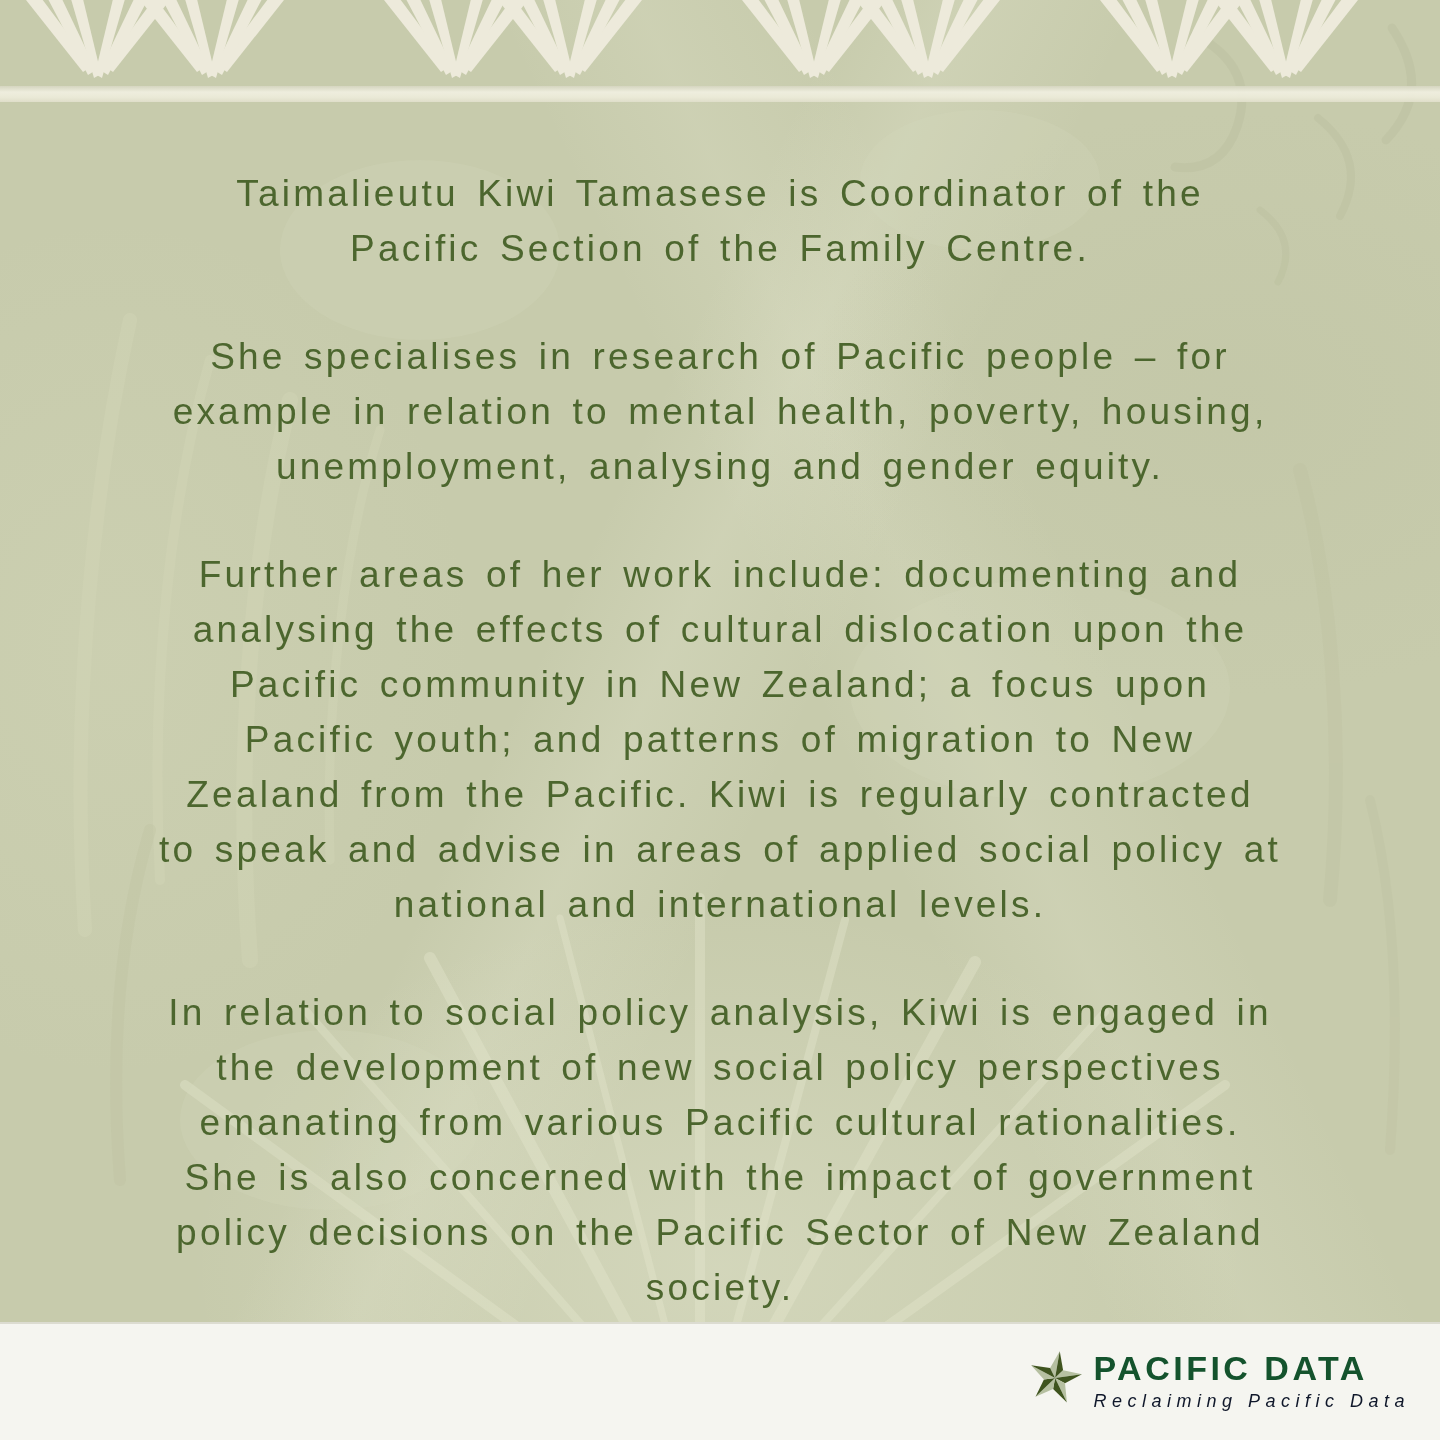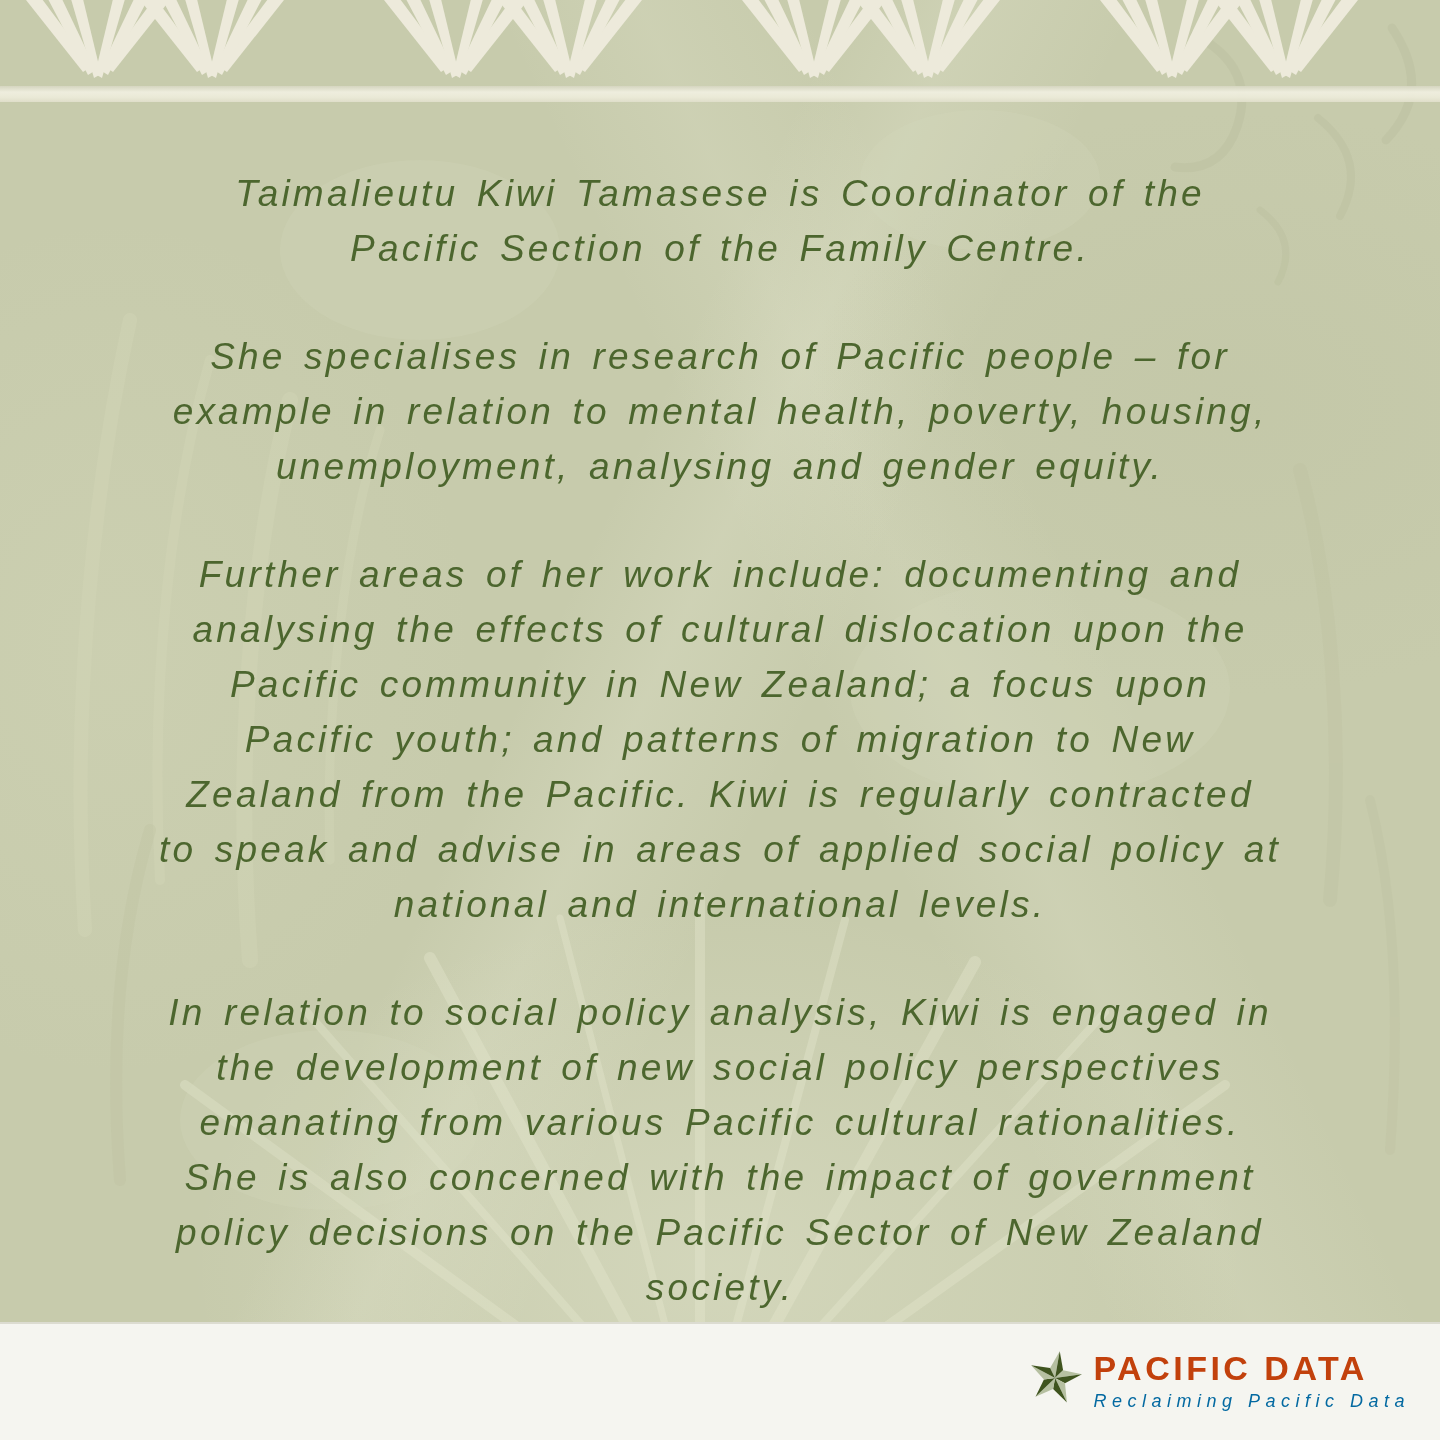--- a/index.html
+++ b/index.html
@@ -29,45 +29,44 @@
     color:#4c662e;
   }
   .bio p{
     margin:0 0 53px 0;
     font-size:37px;
     line-height:55px;
     letter-spacing:3.2px;
     word-spacing:5px;
     white-space:pre-line;
     font-weight:500;
-    font-style:italic;
   }
   .footer{
     position:absolute;left:0;bottom:0;width:1440px;height:118px;
     background:#f5f5f0;
     box-shadow:inset 0 2px 0 rgba(190,190,170,0.45);
   }
   .brand{
     position:absolute;right:30px;top:50%;
     transform:translateY(-50%);
     display:flex;align-items:center;
   }
   .brand .star{width:58px;height:58px;margin-right:8px;margin-top:-6px;}
   .brand-text{display:flex;flex-direction:column;align-items:flex-start;}
   .brand-line1{
     font-size:34px;font-weight:bold;letter-spacing:3.5px;
-    color:#c2410c;line-height:36px;white-space:nowrap;text-align:center;
+    color:#14532d;line-height:36px;white-space:nowrap;text-align:center;
   }
   .brand-line2{
     font-size:34px;font-weight:normal;letter-spacing:6px;
     color:#b2bda1;line-height:36px;white-space:nowrap;
   }
   .brand-tagline{
     font-size:18px;font-style:italic;letter-spacing:5.5px;
-    color:#0369a1;margin-top:5px;white-space:nowrap;
+    color:#0f172a;margin-top:5px;white-space:nowrap;
   }
 </style>
 </head>
 <body>
 
 <div class="canvas">
 
   <svg class="watermark" viewBox="0 0 1440 1440" aria-hidden="true">
 
     <g stroke="#e6e8cf" stroke-linecap="round" fill="none" opacity="0.38">

